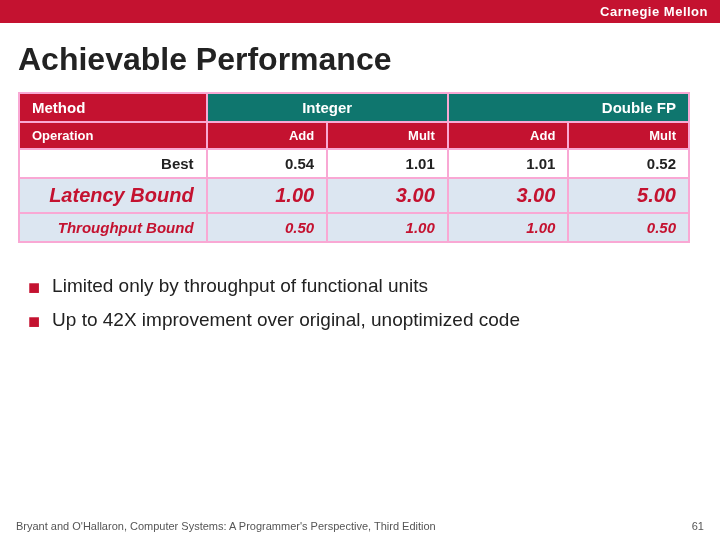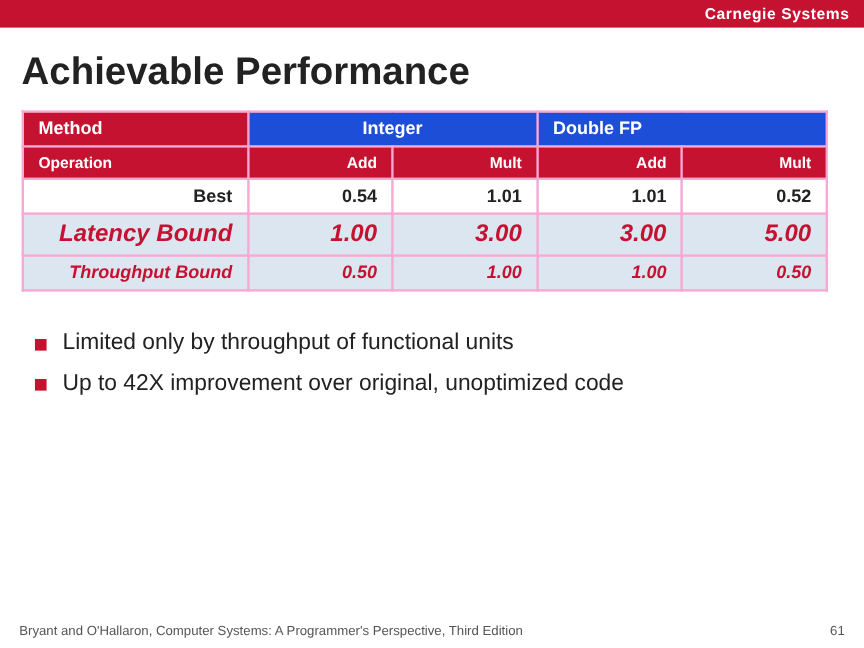--- a/index.html
+++ b/index.html
@@ -43,21 +43,21 @@
     }
 
     #perf-table th, #perf-table td {
       border: 2px solid #f9a8d4;
       padding: 5px 12px;
       text-align: right;
     }
 
     
     .row-header-main th {
-      background: #1d4ed8;
+      background: #0f766e;
       color: white;
       font-weight: bold;
       font-size: 15px;
     }
     .row-header-main th.col-method {
       text-align: left;
       background: #c41230;
     }
 
     
@@ -137,34 +137,34 @@
       justify-content: space-between;
       font-size: 11px;
       color: #555;
       gap: 27px;
     }
   </style>
 </head>
 <body>
 
 <div id="cmu-header">
-  <span>Carnegie Systems</span>
+  <span>Carnegie Mellon</span>
 </div>
 
 <div id="main-content">
 
   <div id="page-title">Achievable Performance</div>
 
   <table id="perf-table">
     <thead>
 
       <tr class="row-header-main">
         <th class="col-method" style="width:28%; text-align:left;">Method</th>
         <th colspan="2" style="text-align:center; width:36%;">Integer</th>
-        <th colspan="2" style="text-align:left; width:36%;">Double FP</th>
+        <th colspan="2" style="text-align:right; width:36%;">Double FP</th>
       </tr>
 
       <tr class="row-header-sub">
         <td class="col-method" style="text-align:left;">Operation</td>
         <td>Add</td>
         <td>Mult</td>
         <td>Add</td>
         <td>Mult</td>
       </tr>
     </thead>

